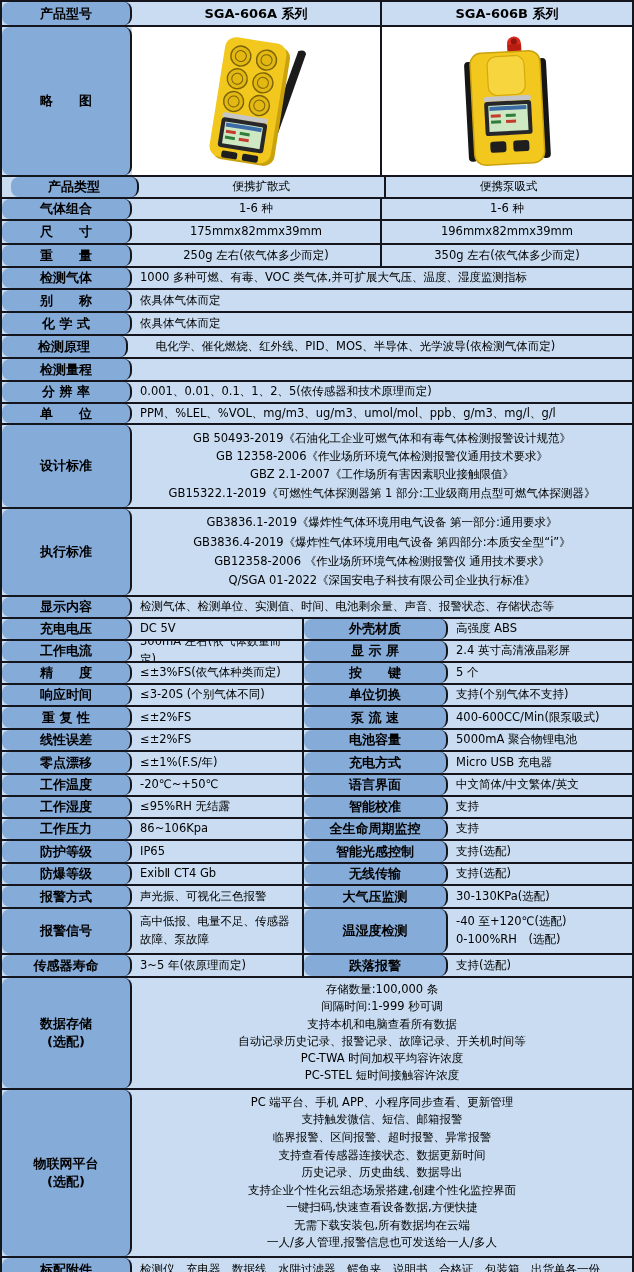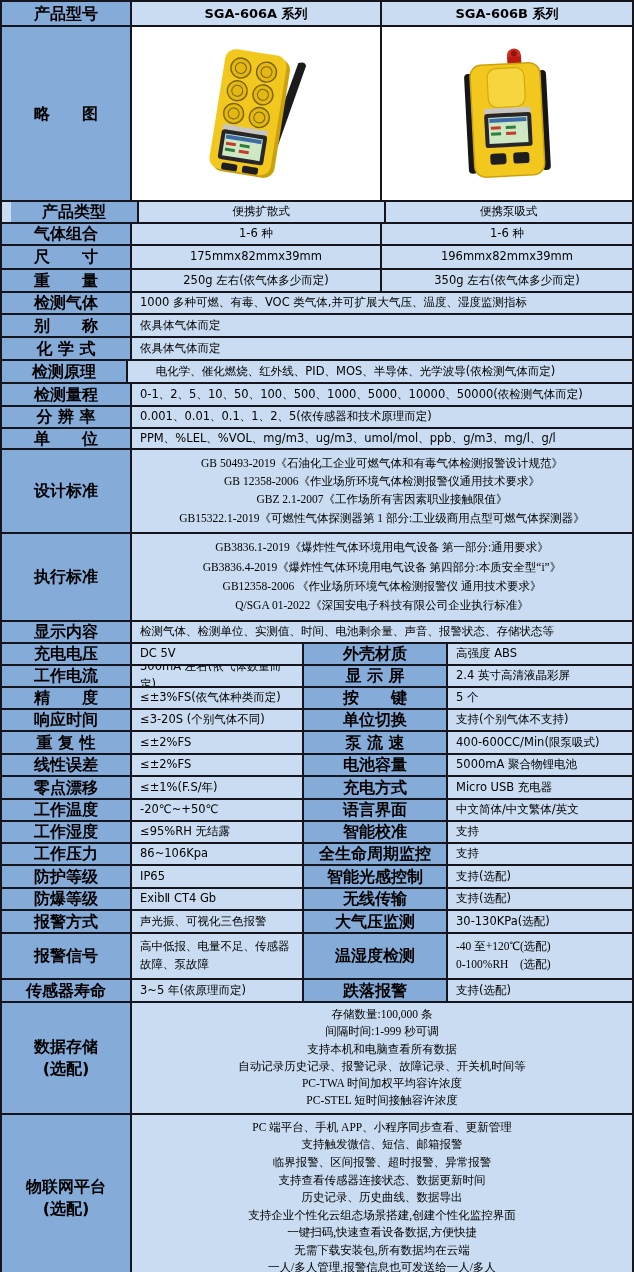--- a/index.html
+++ b/index.html
@@ -12,40 +12,40 @@
   .row:last-child{border-bottom:none;}
   .cell{box-sizing:border-box;border-right:2px solid var(--bd);display:flex;align-items:center;overflow:hidden;}
   .cell.last{border-right:none;}
   .c1{width:130px;}
   .c3{width:250px;}
   .wide{width:500px;text-align:center;}
   .c4v1{width:172px;}
   .c4l2{width:144px;}
   .c4v2{width:180px;}
   .lab{background:var(--labBg);flex-direction:column;justify-content:center;align-items:center;
-       font-weight:bold;font-size:16px;line-height:1.35;text-align:center;white-space:pre;}
+       font-weight:bold;font-size:13px;line-height:1.35;text-align:center;white-space:pre;border-radius:8px;}
   .val{background:var(--valBg);font-size:11.5px;padding:0 8px;line-height:1.35;}
   .center{justify-content:center;padding:0 4px;text-align:center;}
   .bold{font-weight:bold;font-size:13px;}
   .img{background:var(--imgBg);justify-content:center;align-items:center;padding:0;}
   .lines{flex-direction:column;justify-content:space-evenly;align-items:stretch;padding:2px 8px;}
-  .line{line-height:1.2;white-space:nowrap;font-family:Liberation Serif, serif;}
+  .line{line-height:1.2;white-space:nowrap;}
   .wrapv{line-height:1.55;}
   svg{display:block;}
 </style>
 </head>
 <body>
 
 <div class="spec-table" id="spec-table">
     <div class="row" style="height: 25px;">
       <div class="cell lab c1">产品型号</div>
       <div class="cell val c3 center bold">SGA-606A 系列</div>
       <div class="cell val c3 center bold last">SGA-606B 系列</div>
     </div>
-    <div class="row" style="height: 175px; justify-content: center;">
+    <div class="row" style="height: 150px; justify-content: center;">
       <div class="cell lab c1">略　　图</div>
       <div class="cell img c3">
   <svg width="246" height="137" viewBox="0 0 246 137">
     <g transform="rotate(9 123 68)">
       <path d="M157 12 q7 -3 8 2 l-21 114 q-5 4 -9 -1 z" fill="#1b1b1b"></path>
       <rect x="87" y="11" width="63" height="120" rx="11" fill="#caa20f"></rect>
       <rect x="84" y="8" width="62" height="121" rx="11" fill="#f2c81e"></rect>
       <g fill="#e3b813" stroke="#7a6207" stroke-width="1.4">
         <circle cx="101" cy="26" r="10"></circle>
               <circle cx="127" cy="26" r="10"></circle>
@@ -130,21 +130,20 @@
     <div class="row" style="height: 23px;">
       <div class="cell lab c1">化 学 式</div>
       <div class="cell val wide last">依具体气体而定</div>
     </div>
     <div class="row" style="height: 23px; gap: 20px;">
       <div class="cell lab c1">检测原理</div>
       <div class="cell val wide last">电化学、催化燃烧、红外线、PID、MOS、半导体、光学波导(依检测气体而定)</div>
     </div>
     <div class="row" style="height: 23px;">
       <div class="cell lab c1">检测量程</div>
-      <div class="cell val wide last">0-1、2、5、10、50、100、500、1000、5000、10000、50000(依检测气体而定)</div>
     </div>
     <div class="row" style="height: 22px;">
       <div class="cell lab c1">分 辨 率</div>
       <div class="cell val wide last">0.001、0.01、0.1、1、2、5(依传感器和技术原理而定)</div>
     </div>
     <div class="row" style="height: 21px;">
       <div class="cell lab c1">单　　位</div>
       <div class="cell val wide last">PPM、%LEL、%VOL、mg/m3、ug/m3、umol/mol、ppb、g/m3、mg/l、g/l</div>
     </div>
     <div class="row" style="height: 84px;">

